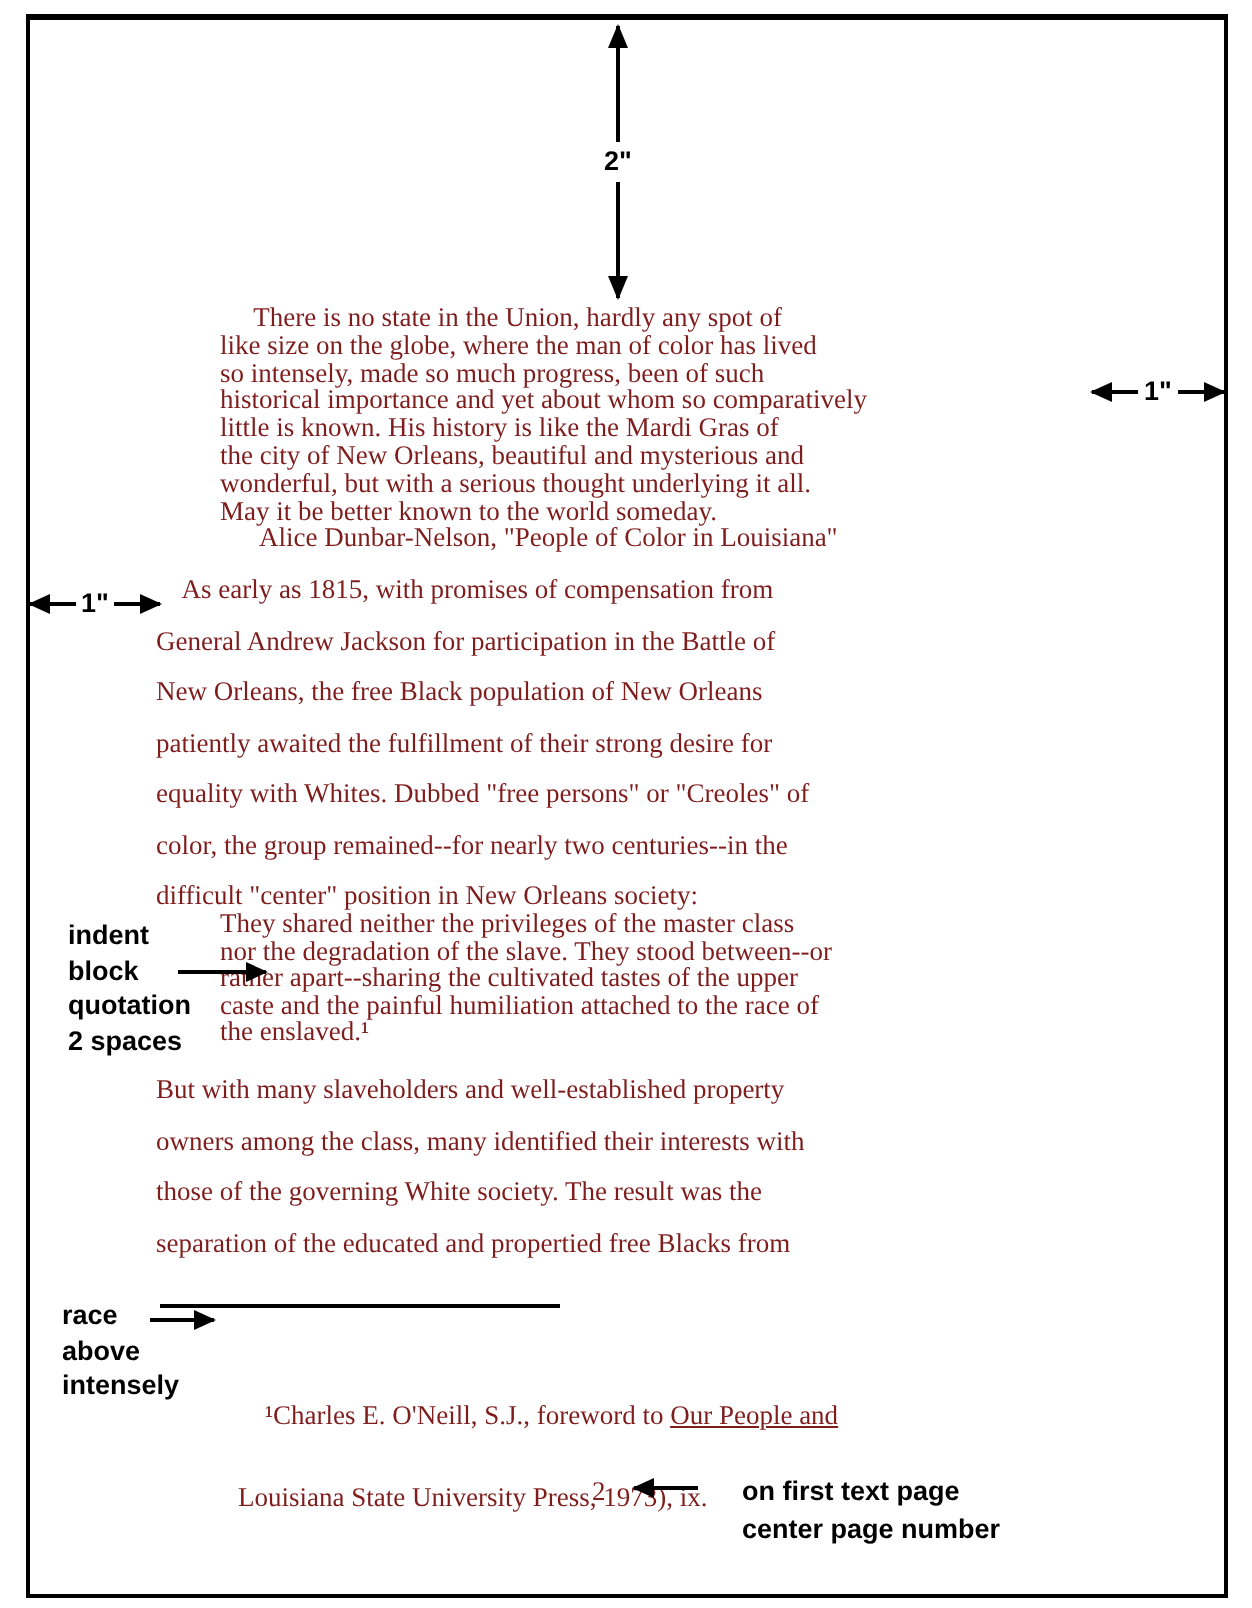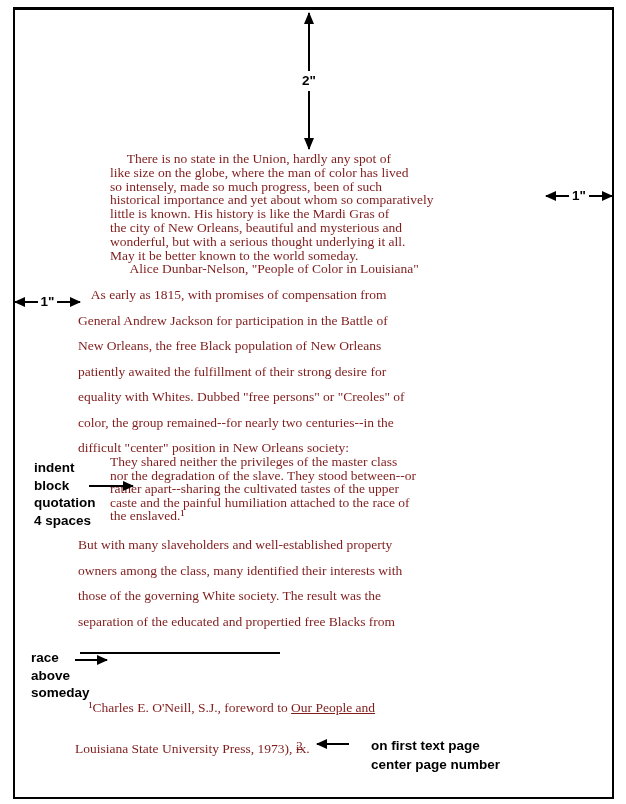--- a/index.html
+++ b/index.html
@@ -16,21 +16,21 @@
   .mono {
     position:absolute; white-space:pre; color:#7f1d1d;
     font-family:Liberation Serif, serif; font-size:13.5px;
   }
   .epigraph  { left:95px;  top:142px; line-height:13.8px; }
   .body1     { left:63px;  top:272px; line-height:25.5px; }
   .quote     { left:95px;  top:445px; line-height:13.6px; }
   .body2     { left:63px;  top:522px; line-height:25.6px; }
   .footnote  { left:60px;  top:663px; line-height:13.8px; }
   .footnote .u { text-decoration:underline; }
-  .fline { white-space:pre; }
+  .fline { white-space:pre;margin-left:44px; }
   .pagenum   { left:281px; top:728px; }
   .rule { position:absolute; left:65px; top:642px; width:200px; height:2px; background:#000; }
 
   
   .note { position:absolute; color:#000; font-weight:bold; font-size:13.5px; line-height:17.5px;margin-left:16px; }
   .indent-note { left:3px;  top:449px; }
   .rule-note   { left:0px;  top:639px; }
   .pn-note     { left:340px; top:727px; line-height:18.5px; }
 
   
@@ -119,30 +119,30 @@
       <div class="fline"><span>    ¹Charles E. O'Neill, S.J., foreword to </span><span class="u">Our People and</span></div>
       <div class="fline"><span>Louisiana State University Press, 1973), ix.</span></div>
     </div>
 
     <div class="mono pagenum">2</div>
 
     <div class="note indent-note">
       <div>indent</div>
       <div>block</div>
       <div>quotation</div>
-      <div>4 spaces</div>
+      <div>2 spaces</div>
       <span class="sarrow indent-note-arrow">
         <span class="hhead r"></span>
       </span>
     </div>
 
     <div class="note rule-note">
       <div>race</div>
       <div>above</div>
-      <div>someday</div>
+      <div>intensely</div>
       <span class="sarrow rule-note-arrow">
         <span class="hhead r"></span>
       </span>
     </div>
 
     <span class="pn-note-arrow">
       <span class="hhead l"></span>
     </span>
     <div class="note pn-note">
       <div>on first text page</div>

